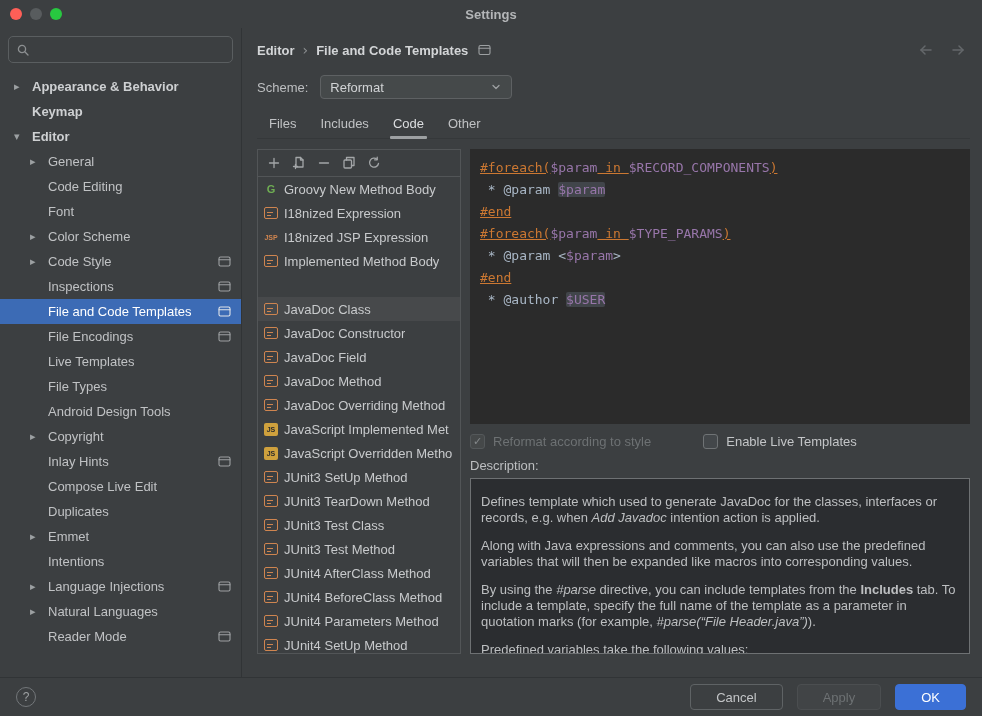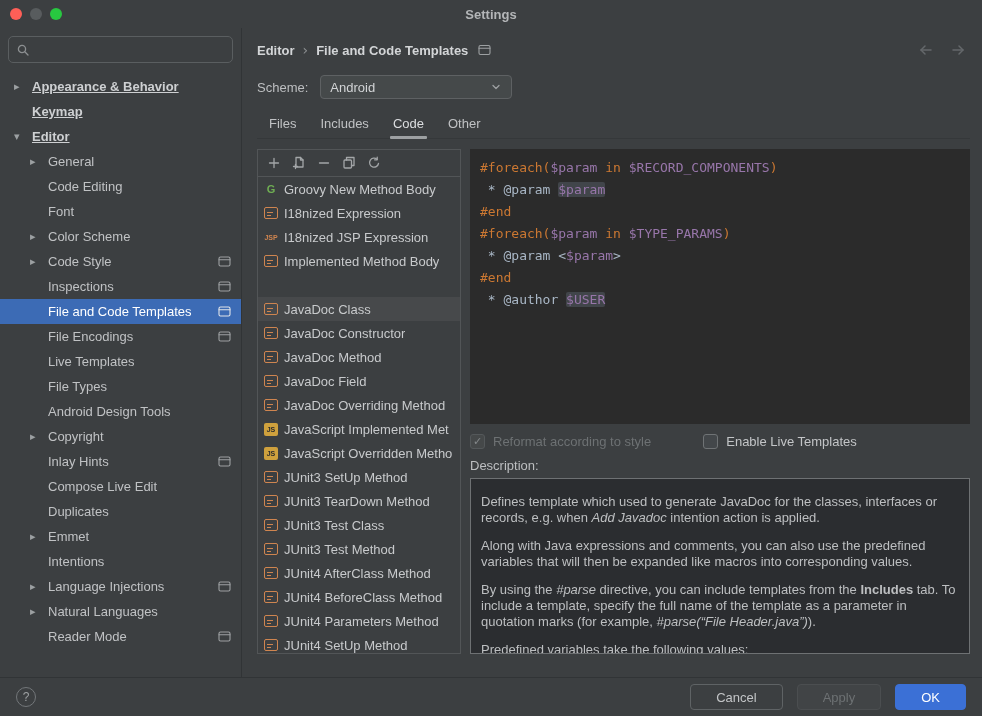--- a/index.html
+++ b/index.html
@@ -29,21 +29,21 @@
   .search-box { margin: 8px; height: 27px; border: 1px solid #5a5e60; border-radius: 5px; display: flex; align-items: center; padding: 0 7px; gap: 5px; }
   .search-icon { display: flex; }
   .search-icon svg { stroke: #8c8f91; }
   .search-input { flex: 1; min-width: 0; background: transparent; border: none; outline: none; color: #dddfe1; font: inherit; }
   .tree { flex: 1; overflow: hidden; padding-top: 3px; }
   .tree-row { height: 25px; display: flex; align-items: center; }
   .tree-row.lvl0 { padding-left: 14px; }
   .tree-row.lvl1 { padding-left: 30px; }
   .chev { flex: 0 0 18px; width: 18px; color: #9ca0a2; font-size: 11px; font-family: "DejaVu Sans", sans-serif; }
   .tree-label { white-space: nowrap; color: #c0c2c4; }
-  .tree-row.bold .tree-label { font-weight: bold; color: #ced0d2; text-decoration: underline; }
+  .tree-row.bold .tree-label { font-weight: bold; color: #ced0d2; }
   .tree-row.selected { background: var(--selection-blue, #3c6bb5); }
   .tree-row.selected .tree-label { color: #ffffff; }
   .badge { margin-left: auto; margin-right: 10px; display: flex; }
   .badge svg { stroke: #9da0a2; stroke-width: 1.1; }
   .tree-row.selected .badge svg { stroke: #e0e4e9; }
 
   
   .content { flex: 1; min-width: 0; display: flex; flex-direction: column; padding: 0 12px 0 15px; overflow: hidden; }
   .content-header { height: 44px; display: flex; align-items: center; }
   .breadcrumb { display: flex; align-items: center; gap: 8px; font-weight: bold; color: #d3d5d7; }
@@ -79,21 +79,21 @@
   .icon-js { background: #cfa13d; color: #2b2b2b; font-size: 7px; border-radius: 2px; width: 13px; height: 13px; }
   .icon-template {
     width: 12px; height: 12px; border: 1px solid #cf8550; border-radius: 2px;
     background-image: linear-gradient(#cf8550,#cf8550), linear-gradient(#cf8550,#cf8550);
     background-repeat: no-repeat; background-size: 6px 1px, 4px 1px; background-position: 2px 4px, 2px 7px;
   }
 
   .editor-col { flex: 1; min-width: 0; display: flex; flex-direction: column; }
   .code-editor { flex: 0 0 275px; height: 275px; background: var(--editor-bg, #2b2b2b); padding: 8px 10px; font-family: "DejaVu Sans Mono", monospace; font-size: 13px; line-height: 22px; overflow: hidden; }
   .code-line { white-space: pre; }
-  .tok-k  { color: var(--kw, #cc7832); }
+  .tok-k  { color: var(--kw, #cc7832); text-decoration: underline; }
   .tok-v  { color: var(--var, #9876aa); }
   .tok-t  { color: var(--code-text, #a9b7c6); }
   .tok-vh { color: var(--var, #9876aa); background: #41454a; border-radius: 2px; }
 
   .options-row { flex: 0 0 34px; display: flex; align-items: center; gap: 52px; }
   .option { display: flex; align-items: center; gap: 8px; }
   .checkbox { width: 15px; height: 15px; border: 1px solid #6f7375; border-radius: 3px; background: #43474a; display: flex; align-items: center; justify-content: center; color: #d7dadc; font-size: 11px; font-family: "DejaVu Sans", sans-serif; }
   .checkbox.checked::after { content: "✓"; }
   .option-label { color: #c3c5c7; }
   .option.disabled .checkbox { border-color: #54585a; background: #454849; color: #85898b; }
@@ -321,21 +321,21 @@
                 <path d="M3 7h10"></path>
                 <path d="M9 3l4 4-4 4"></path>
               </svg>
           </span>
         </div>
       </div>
 
       <div class="scheme-row">
         <span class="scheme-label">Scheme:</span>
         <div class="select">
-          <span>Android</span>
+          <span>Reformat</span>
           <span class="select-chevron">
             <svg width="12" height="12" viewBox="0 0 12 12">
                 <path d="M3 4.5l3 3 3-3"></path>
               </svg>
           </span>
         </div>
       </div>
 
       <div class="tabs">
           <div class="tab">
@@ -405,25 +405,25 @@
               <div class="tmpl-row selected">
     <span class="tmpl-icon icon-template"></span>
     <span class="tmpl-label">JavaDoc Class</span>
   </div>
               <div class="tmpl-row">
     <span class="tmpl-icon icon-template"></span>
     <span class="tmpl-label">JavaDoc Constructor</span>
   </div>
               <div class="tmpl-row">
     <span class="tmpl-icon icon-template"></span>
+    <span class="tmpl-label">JavaDoc Field</span>
+  </div>
+              <div class="tmpl-row">
+    <span class="tmpl-icon icon-template"></span>
     <span class="tmpl-label">JavaDoc Method</span>
-  </div>
-              <div class="tmpl-row">
-    <span class="tmpl-icon icon-template"></span>
-    <span class="tmpl-label">JavaDoc Field</span>
   </div>
               <div class="tmpl-row">
     <span class="tmpl-icon icon-template"></span>
     <span class="tmpl-label">JavaDoc Overriding Method</span>
   </div>
               <div class="tmpl-row">
     <span class="tmpl-icon icon-js">JS</span>
     <span class="tmpl-label">JavaScript Implemented Met</span>
   </div>
               <div class="tmpl-row">

